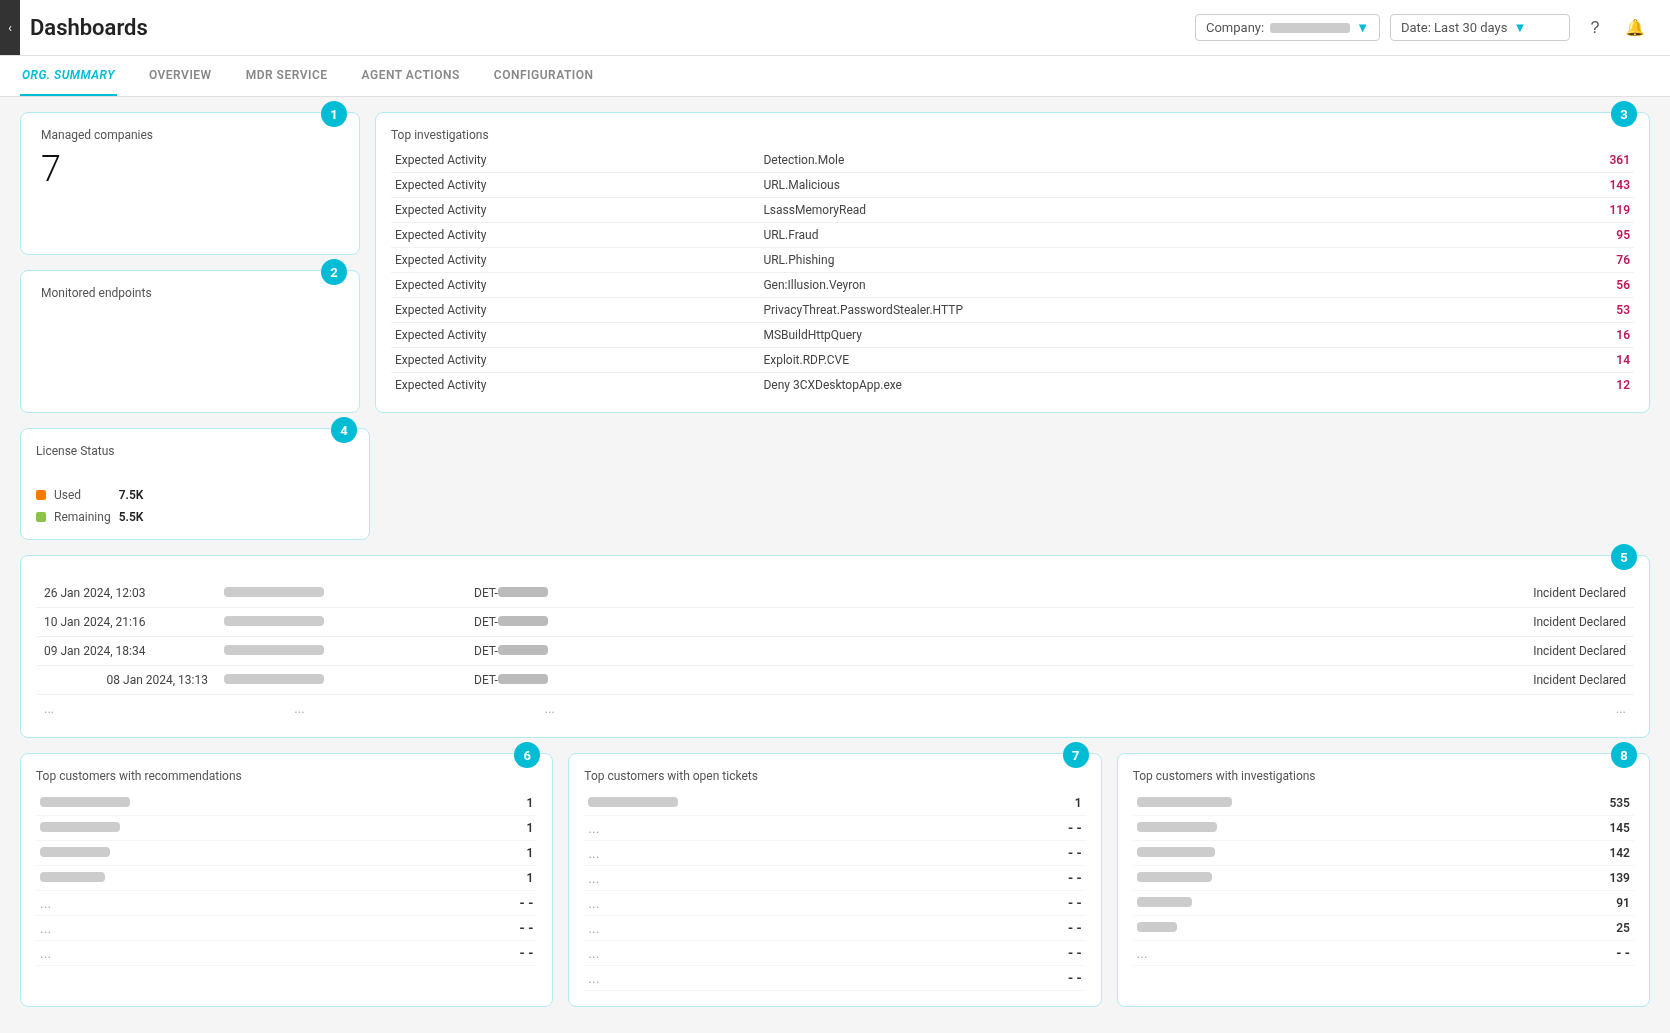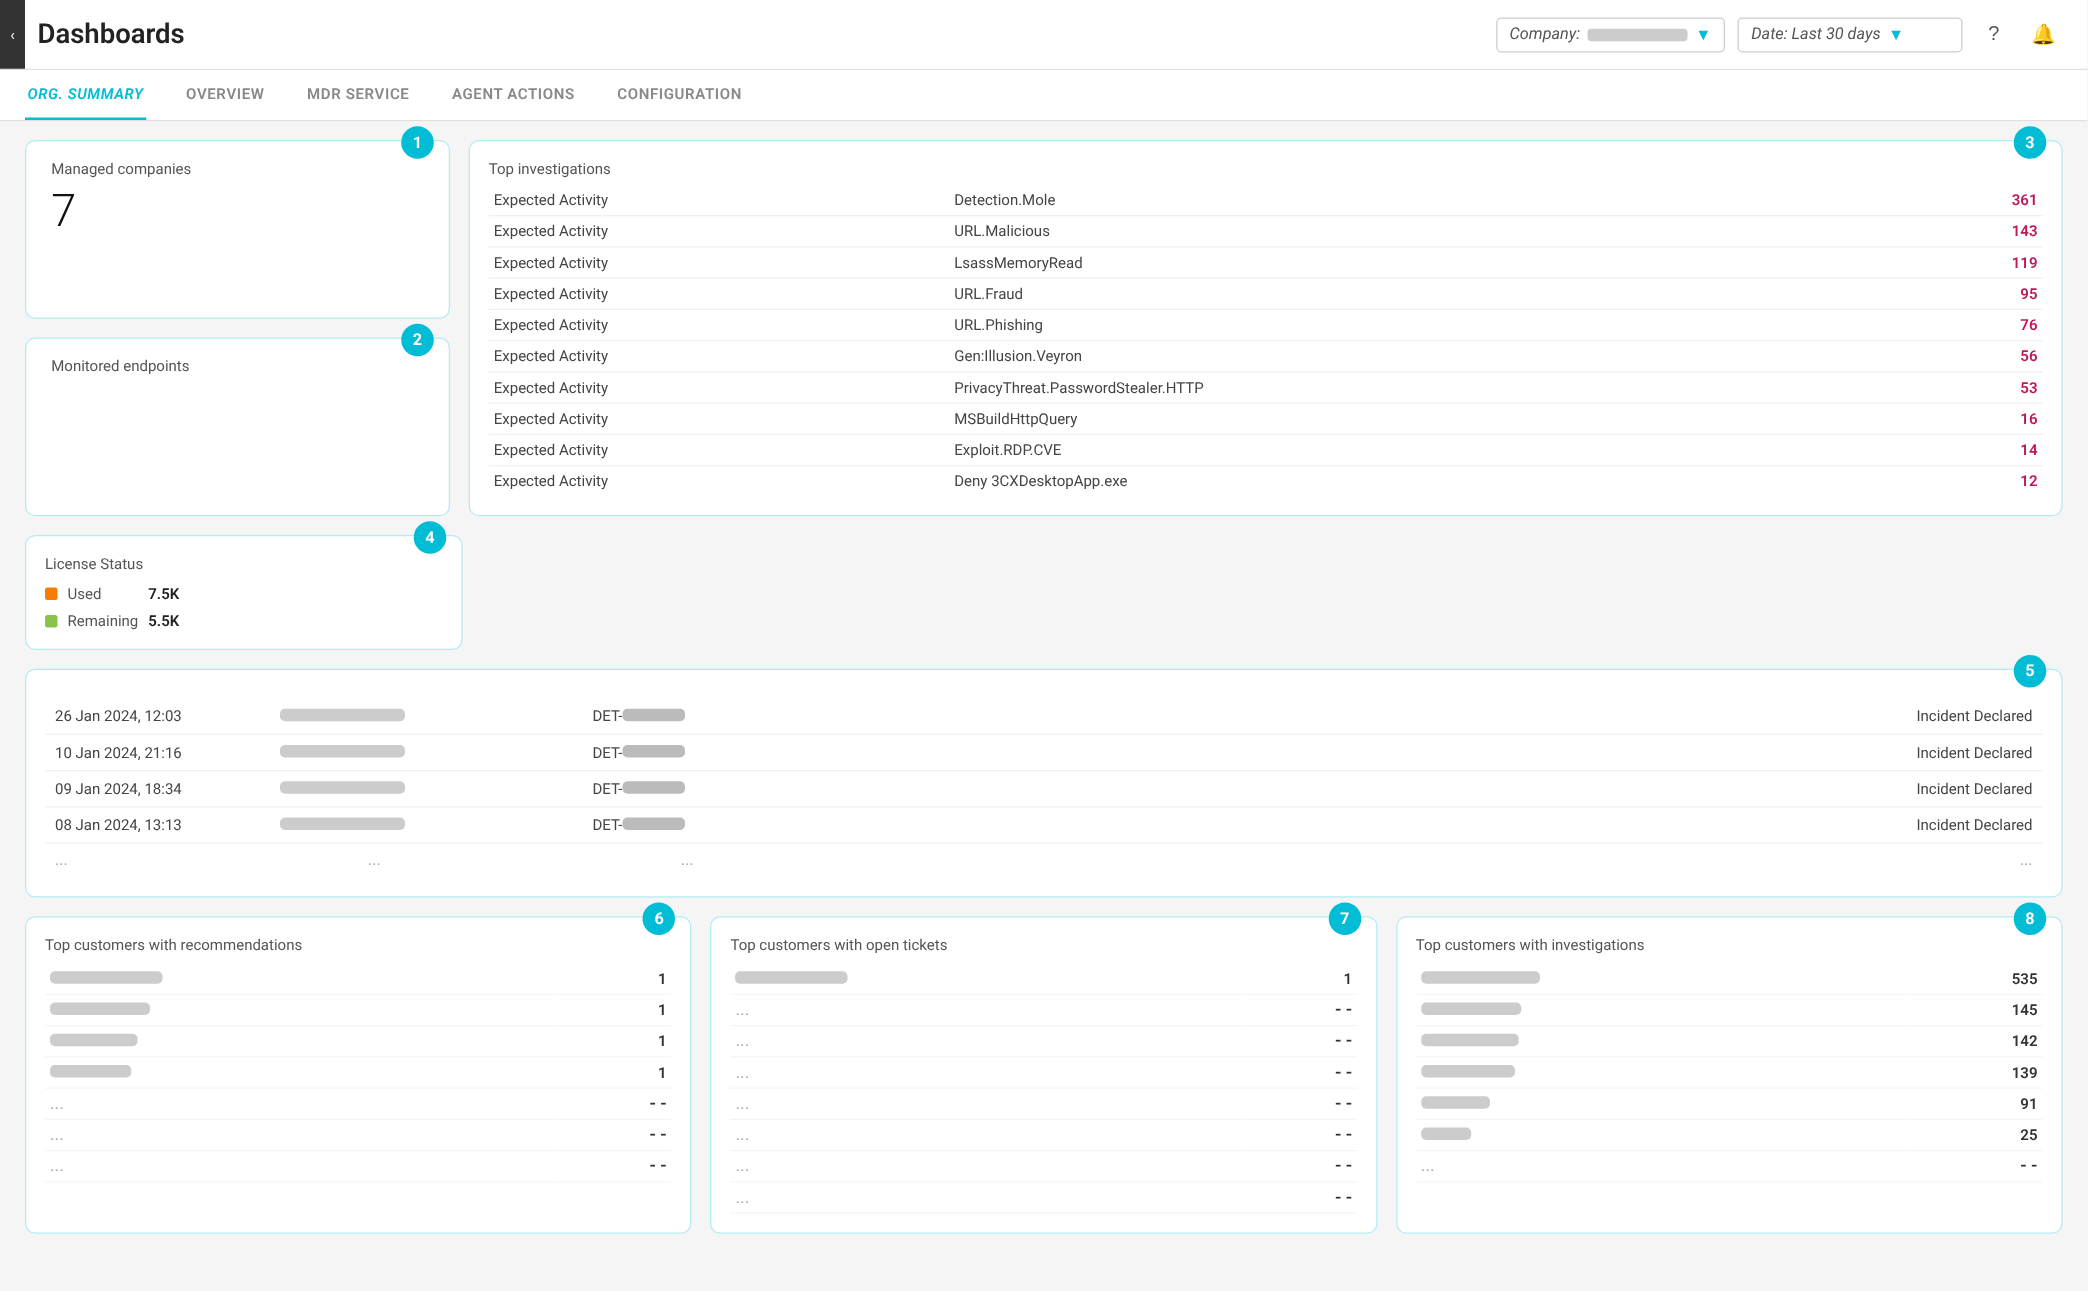--- a/index.html
+++ b/index.html
@@ -49,21 +49,20 @@
       border-radius: 4px;
       padding: 5px 10px;
       font-size: 13px;
       background: #fff;
       display: flex;
       align-items: center;
       gap: 6px;
       min-width: 180px;
       cursor: pointer;
       color: #555;
-      font-style: italic;
     }
     .top-select .arrow { color: #00bcd4; }
     .icon-btn {
       width: 30px;
       height: 30px;
       border: none;
       background: none;
       cursor: pointer;
       font-size: 16px;
       color: #555;
@@ -186,20 +185,21 @@
       left: 50%;
       transform: translate(-50%, -50%);
       font-size: 14px;
       font-weight: 600;
       color: #333;
     }
     .legend {
       display: flex;
       flex-direction: column;
       gap: 8px;
+      margin-top: 20px;
     }
     .legend-item {
       display: flex;
       align-items: center;
       gap: 8px;
       font-size: 12px;
       color: #555;
     }
     .legend-dot {
       width: 10px;
@@ -429,21 +429,21 @@
     <td style="width:180px;">09 Jan 2024, 18:34</td>
     <td style="width:250px;">
       <span class="placeholder-bar" style="width:100px;"></span>
     </td>
     <td style="width:200px;">
       <span>DET-</span><span class="det-bar" style="width:50px;"></span>
     </td>
     <td style="text-align:right;" class="status-text">Incident Declared</td>
   </tr>
             <tr>
-    <td style="width:180px;">08 Jan 2024, 13:13</td>
+    <td style="width:180px;text-align:right;">08 Jan 2024, 13:13</td>
     <td style="width:250px;">
       <span class="placeholder-bar" style="width:100px;"></span>
     </td>
     <td style="width:200px;">
       <span>DET-</span><span class="det-bar" style="width:50px;"></span>
     </td>
     <td style="text-align:right;" class="status-text">Incident Declared</td>
   </tr>
           </tbody>
       </table>

